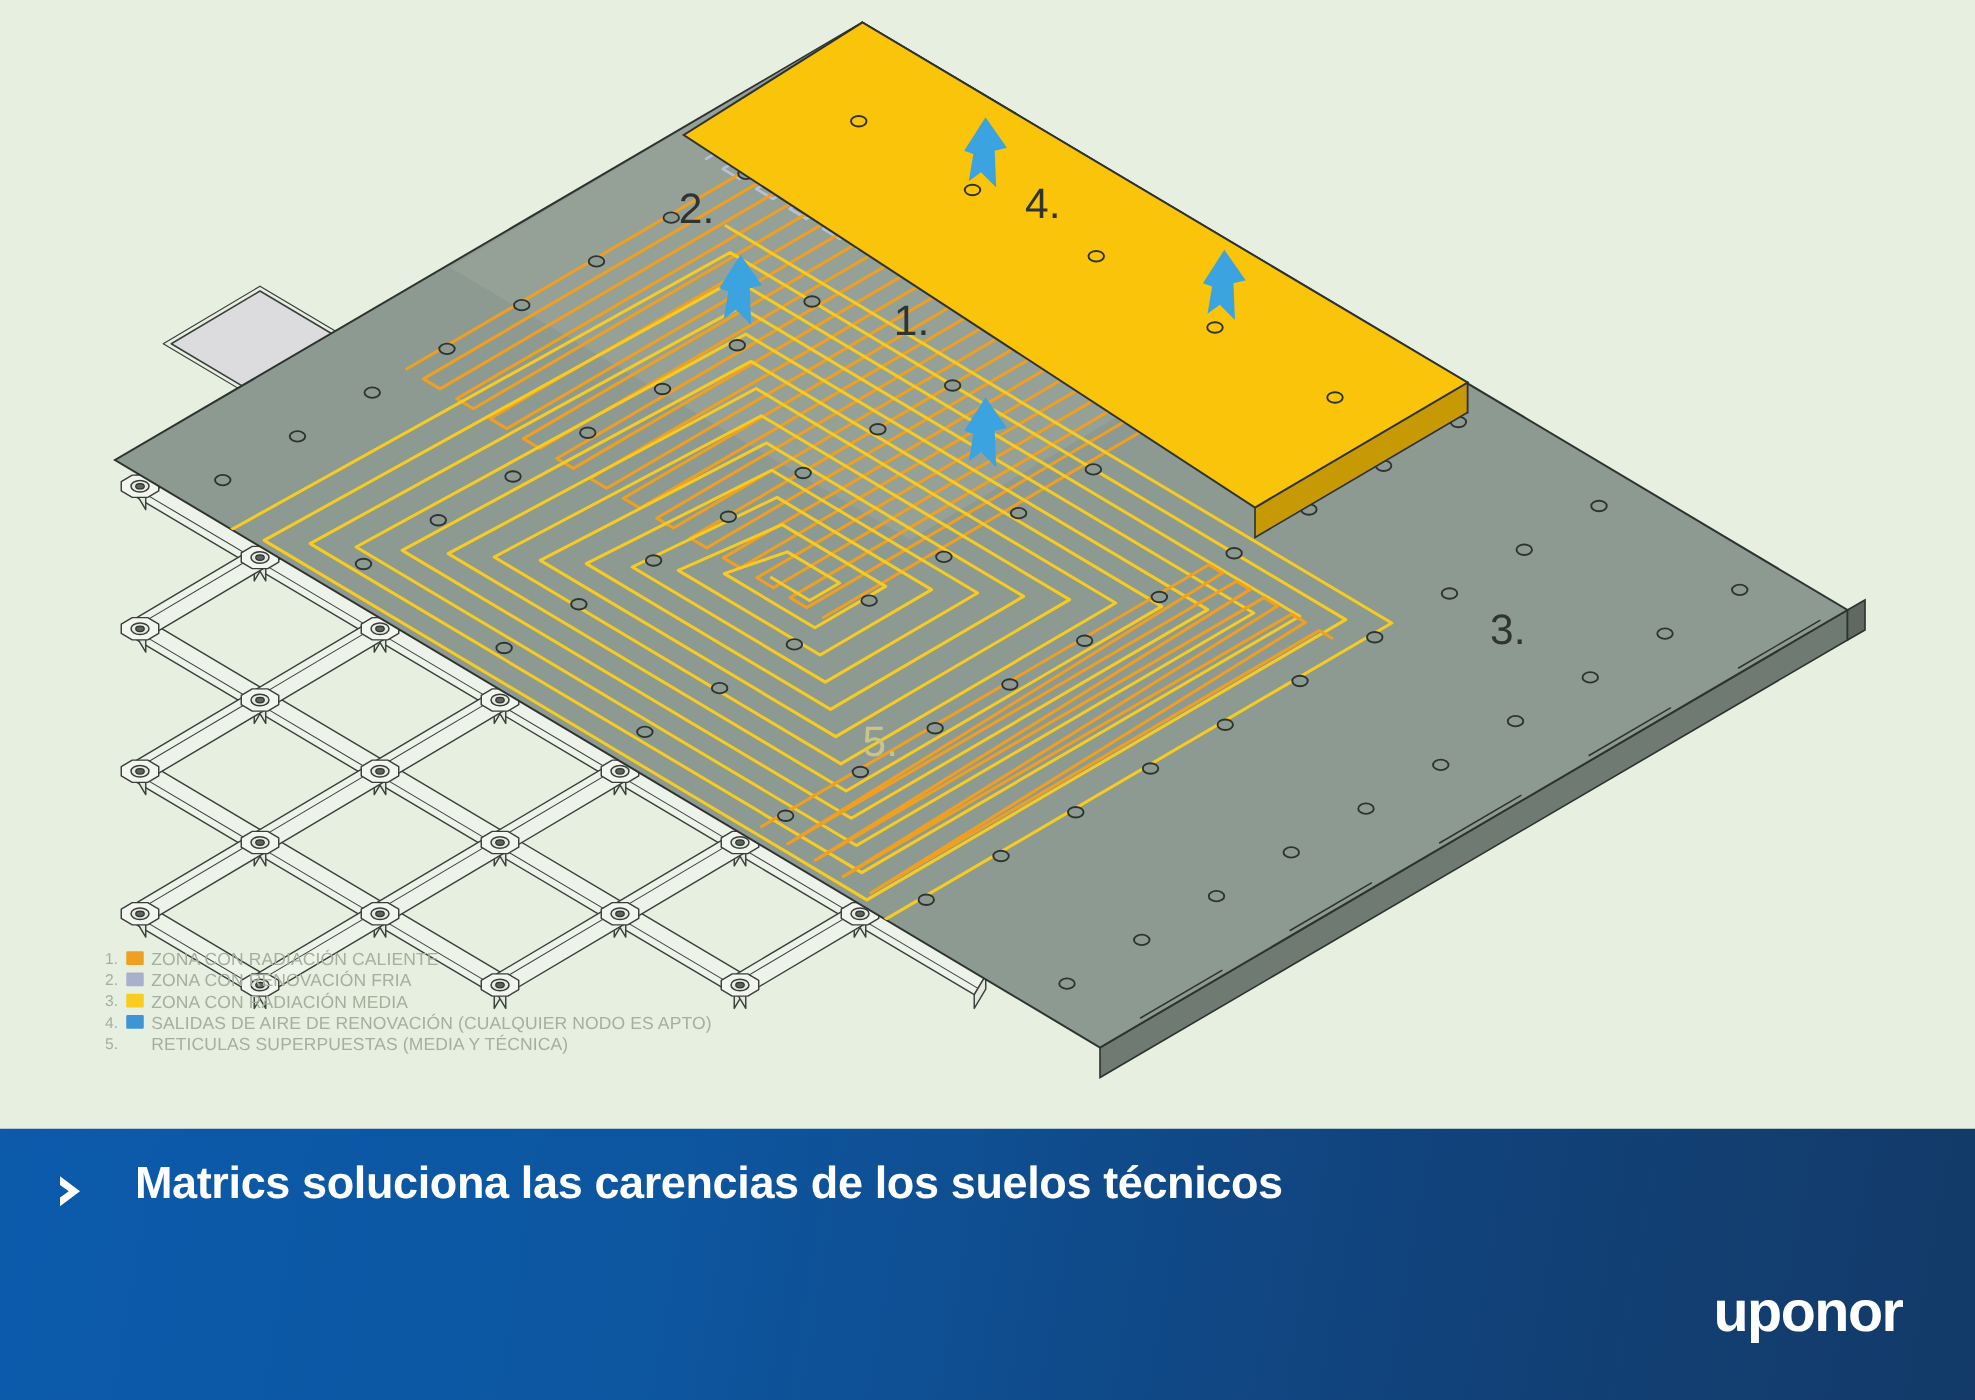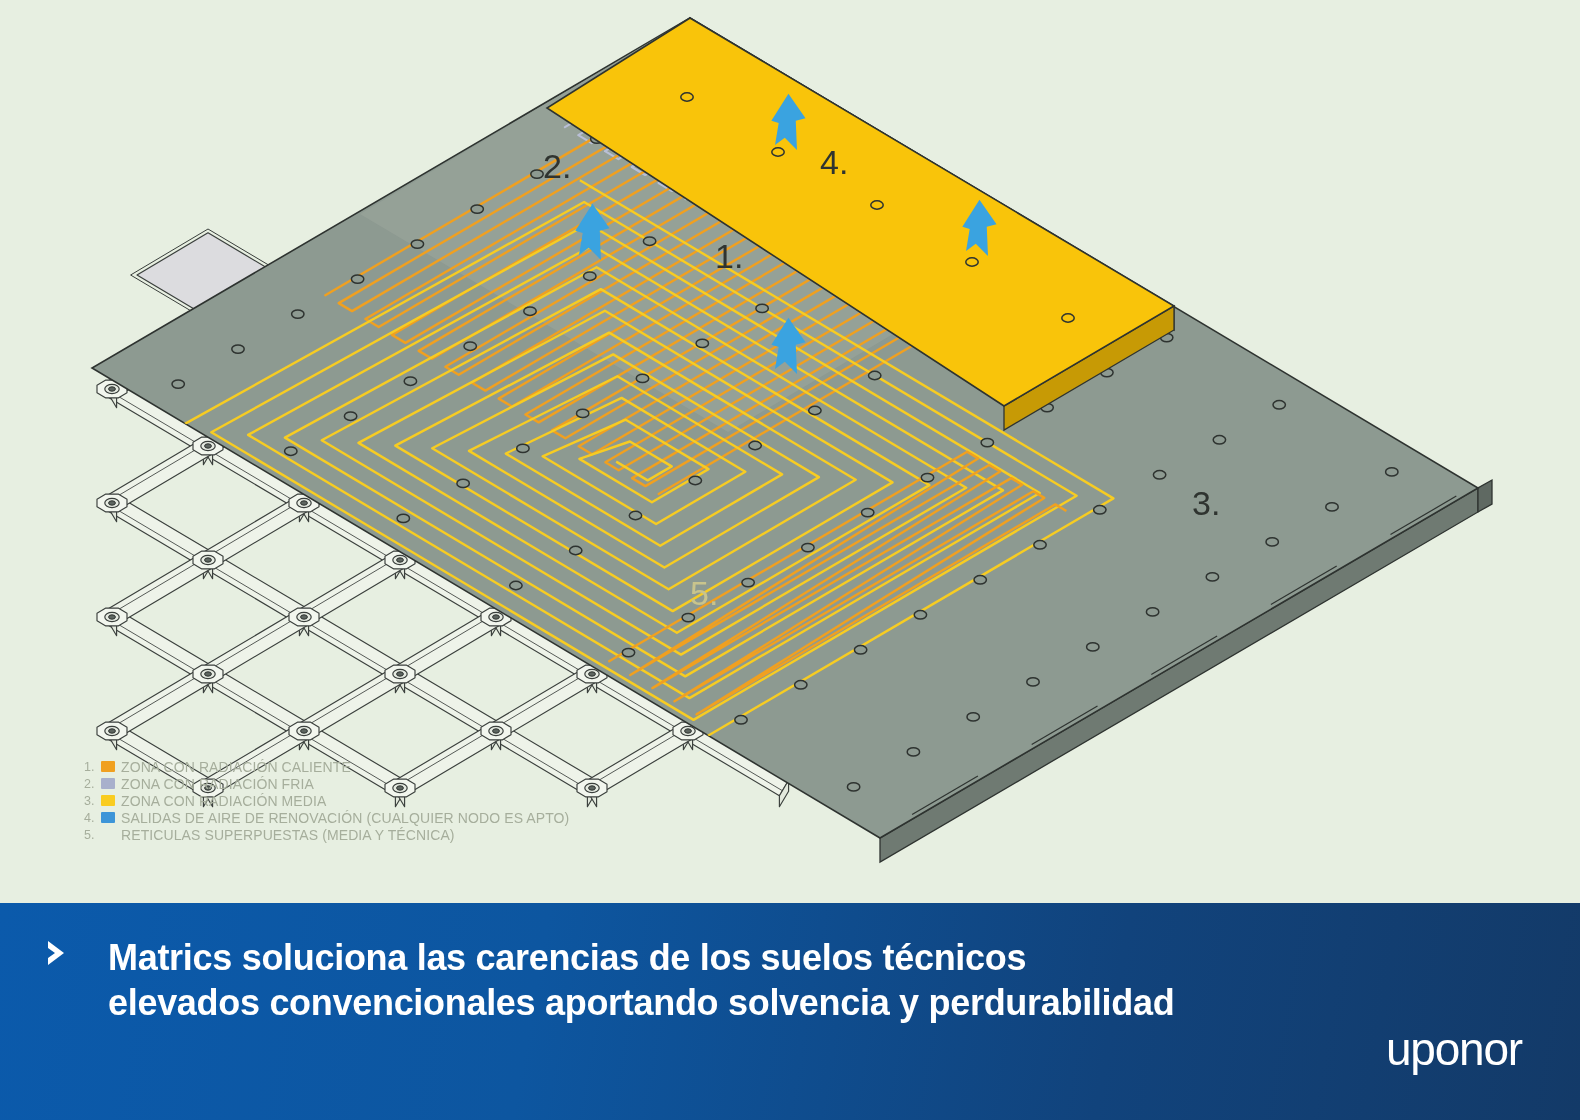--- a/index.html
+++ b/index.html
@@ -42,26 +42,25 @@
   }
   #banner-chev {
     position:absolute; left:44px; top:938px;
     width:26px; height:30px;
   }
   #banner-text {
     position:absolute; left:108px; top:923px; width:1380px;
     color:#ffffff;
     font-size:36px; font-weight:bold; line-height:1.26;
     letter-spacing:-0.3px;
-    margin-top:12px;
   }
   #banner-text span { display:block; }
   #logo {
     position:absolute; right:58px; top:1026px;
-    color:#fff; font-size:46px; font-weight:normal;
+    color:#fff; font-size:46px; font-weight:bold;
     letter-spacing:-1.2px; line-height:1;text-align:right;
   }
 </style>
 </head>
 <body>
 
 <div id="stage">
 
   <div id="diagram">
   <svg viewBox="0 0 1580 890" xmlns="http://www.w3.org/2000/svg" shape-rendering="geometricPrecision">
@@ -675,21 +674,21 @@
 
   <div id="legend">
     <div class="legend-row">
       <span class="legend-num">1.</span>
       <span class="legend-sw" style="background:#f0a020"></span>
       <span class="legend-lbl">ZONA CON RADIACIÓN CALIENTE</span>
     </div>
     <div class="legend-row">
       <span class="legend-num">2.</span>
       <span class="legend-sw" style="background:#a8b0cc"></span>
-      <span class="legend-lbl">ZONA CON RADIACIÓN FRIA</span>
+      <span class="legend-lbl">ZONA CON RENOVACIÓN FRIA</span>
     </div>
     <div class="legend-row">
       <span class="legend-num">3.</span>
       <span class="legend-sw" style="background:#f9cc20"></span>
       <span class="legend-lbl">ZONA CON RADIACIÓN MEDIA</span>
     </div>
     <div class="legend-row">
       <span class="legend-num">4.</span>
       <span class="legend-sw" style="background:#3d95d8"></span>
       <span class="legend-lbl">SALIDAS DE AIRE DE RENOVACIÓN (CUALQUIER NODO ES APTO)</span>
@@ -702,18 +701,17 @@
   </div>
 
   <div id="banner"></div>
 
   <svg id="banner-chev" viewBox="0 0 26 30" xmlns="http://www.w3.org/2000/svg">
     <path d="M4,3 L20,15 L4,27 L4,20 L11,15 L4,10 Z" fill="#ffffff"></path>
   </svg>
 
   <div id="banner-text">
     <span>Matrics soluciona las carencias de los suelos  técnicos</span>
-    <span>elevados convencionales aportando solvencia y perdurabilidad</span>
   </div>
 
   <div id="logo">uponor</div>
 
 </div>
 
 </body></html>

